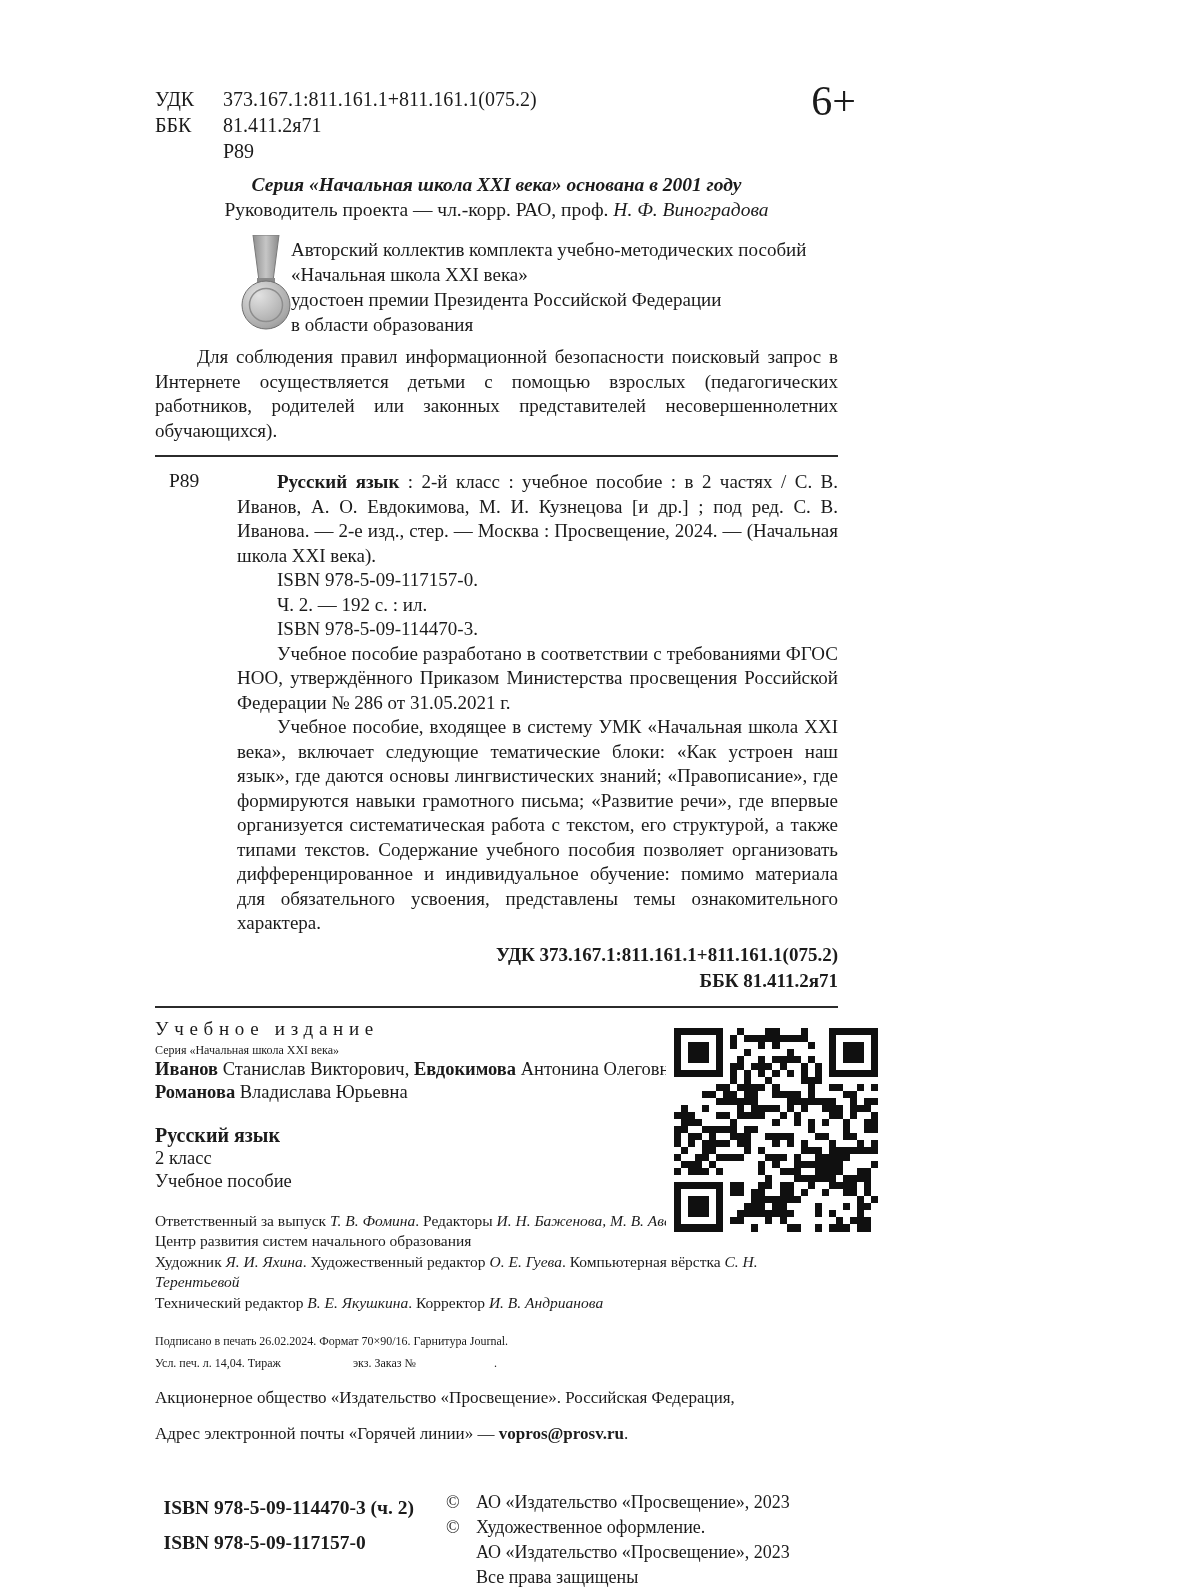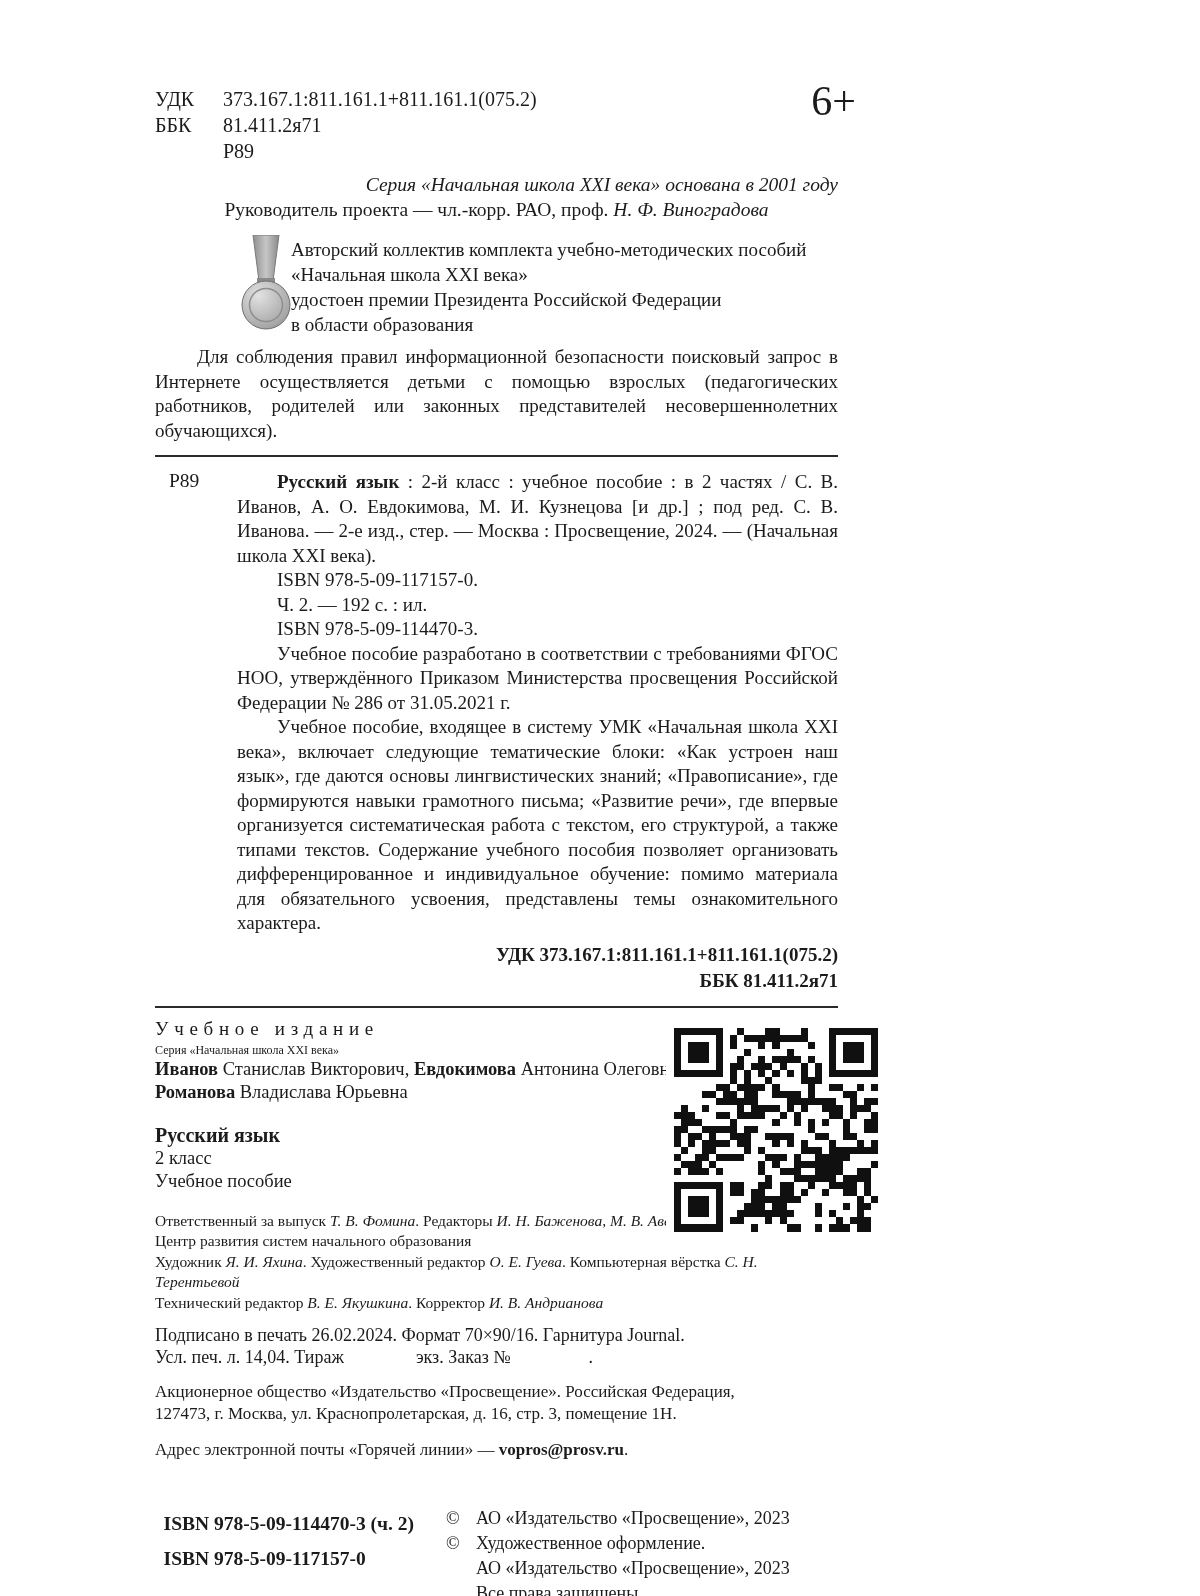--- a/index.html
+++ b/index.html
@@ -7,21 +7,21 @@
   .page{
     position:relative;width:988px;height:1596px;overflow:hidden;
     padding:86px 150px 30px 155px;
     font-family:"Liberation Serif","DejaVu Serif",serif;
     color:#1b1b1b;background:#fff;
   }
   .topbar{position:relative;}
   .codes{font-size:20px;line-height:26px;}
   .lbl{display:inline-block;width:68px;}
   .age{position:absolute;top:-6px;right:-18px;font-size:42px;line-height:1;}
-  .founded{margin-top:10px;text-align:right;font-style:italic;font-size:19.5px;}
+  .founded{margin-top:10px;text-align:center;font-style:italic;font-size:19.5px;font-weight:bold;}
   .leader{margin-top:3px;text-align:center;font-size:19.5px;}
   .leader .nm{font-style:italic;}
   .award{margin-top:14px;display:flex;gap:0;padding-left:86px;}
   .medal{flex:0 0 50px;}
   .award-text{font-size:19px;line-height:25px;padding-top:2px;}
   .safety{margin:8px 0 0;font-size:19px;line-height:24.5px;text-align:justify;text-indent:42px;}
   .rule{border:0;border-top:2px solid #2b2b2b;margin:12px 0 0;}
   .biblio{margin-top:13px;display:flex;}
   .biblio-code{flex:0 0 82px;padding-left:14px;font-size:19.5px;}
   .biblio-body{flex:1;font-size:19px;line-height:24.5px;}
@@ -35,21 +35,21 @@
   .qr i{display:block;}
   .qr i.d{background:#101010;}
   .ed-heading{font-size:19px;letter-spacing:.30em;}
   .ed-series{font-size:12px;margin-top:3px;}
   .authors{font-size:18.5px;line-height:23px;}
   .authors b{font-weight:700;}
   .title-block{margin-top:20px;font-size:18.5px;line-height:23px;}
   .bk-title{font-weight:700;font-size:20px;}
   .staff{margin-top:18px;font-size:15.5px;line-height:20.5px;}
   .staff i{font-style:italic;}
-  .print{margin-top:11px;font-size:18px;line-height:22px;}
+  .print{margin-top:17px;font-size:12px;line-height:22px;}
   .print .g1{margin-left:72px;}
   .print .g2{margin-left:78px;}
   .publisher{margin-top:13px;font-size:17px;line-height:22px;}
   .hotline{margin-top:15px;font-size:17px;}
   .hotline b{font-weight:700;}
   .footer{display:flex;justify-content:flex-end;margin-top:46px;gap:32px;}
   .isbns{font-weight:700;font-size:19.5px;line-height:35px;}
   .copyright{font-size:18px;line-height:25px;width:392px;}
   .c-sym{display:inline-block;width:30px;}
 </style>
@@ -1008,21 +1008,20 @@
 
     <div class="print">
       <div>Подписано в печать 26.02.2024. Формат 70×90/16. Гарнитура Journal.</div>
       <div>
         <span>Усл. печ. л. 14,04. Тираж</span><span class="g1">экз. Заказ №</span><span class="g2">.</span>
       </div>
     </div>
 
     <div class="publisher">
       <div>Акционерное общество «Издательство «Просвещение». Российская Федерация,</div>
-      <div>127473, г. Москва, ул. Краснопролетарская, д. 16, стр. 3, помещение 1Н.</div>
     </div>
 
     <div class="hotline">
       <span>Адрес электронной почты «Горячей линии» — </span><b>vopros@prosv.ru</b><span>.</span>
     </div>
   </section>
 
   <footer class="footer">
     <div class="isbns">
       <div>ISBN 978-5-09-114470-3 (ч. 2)</div>

